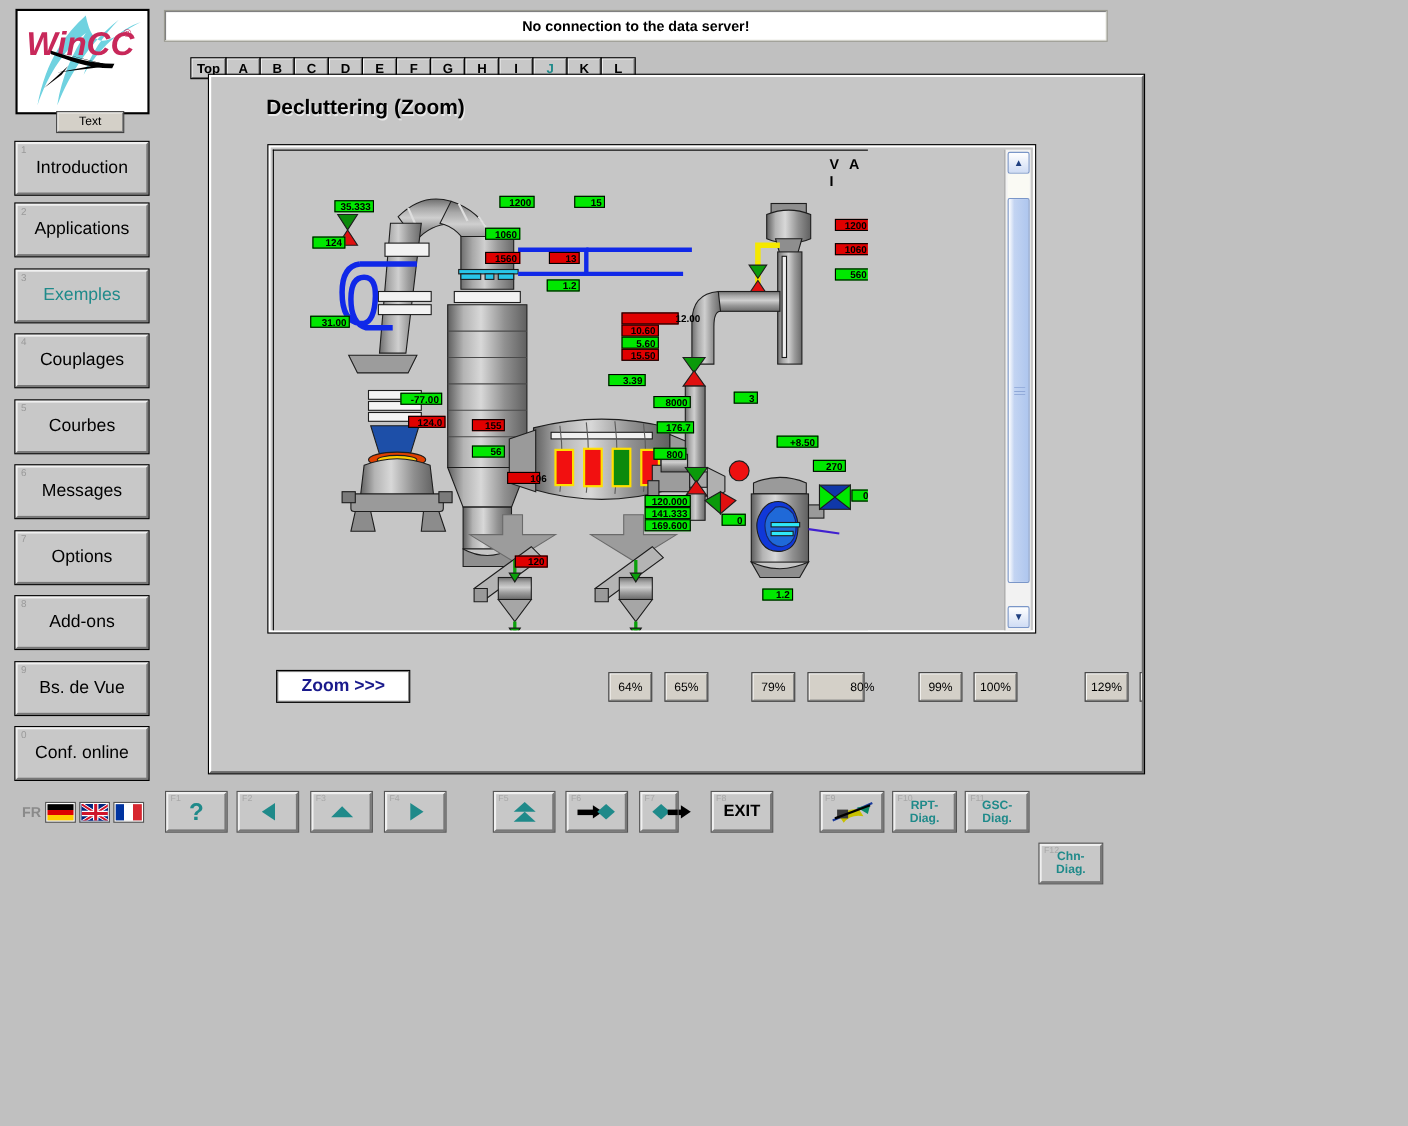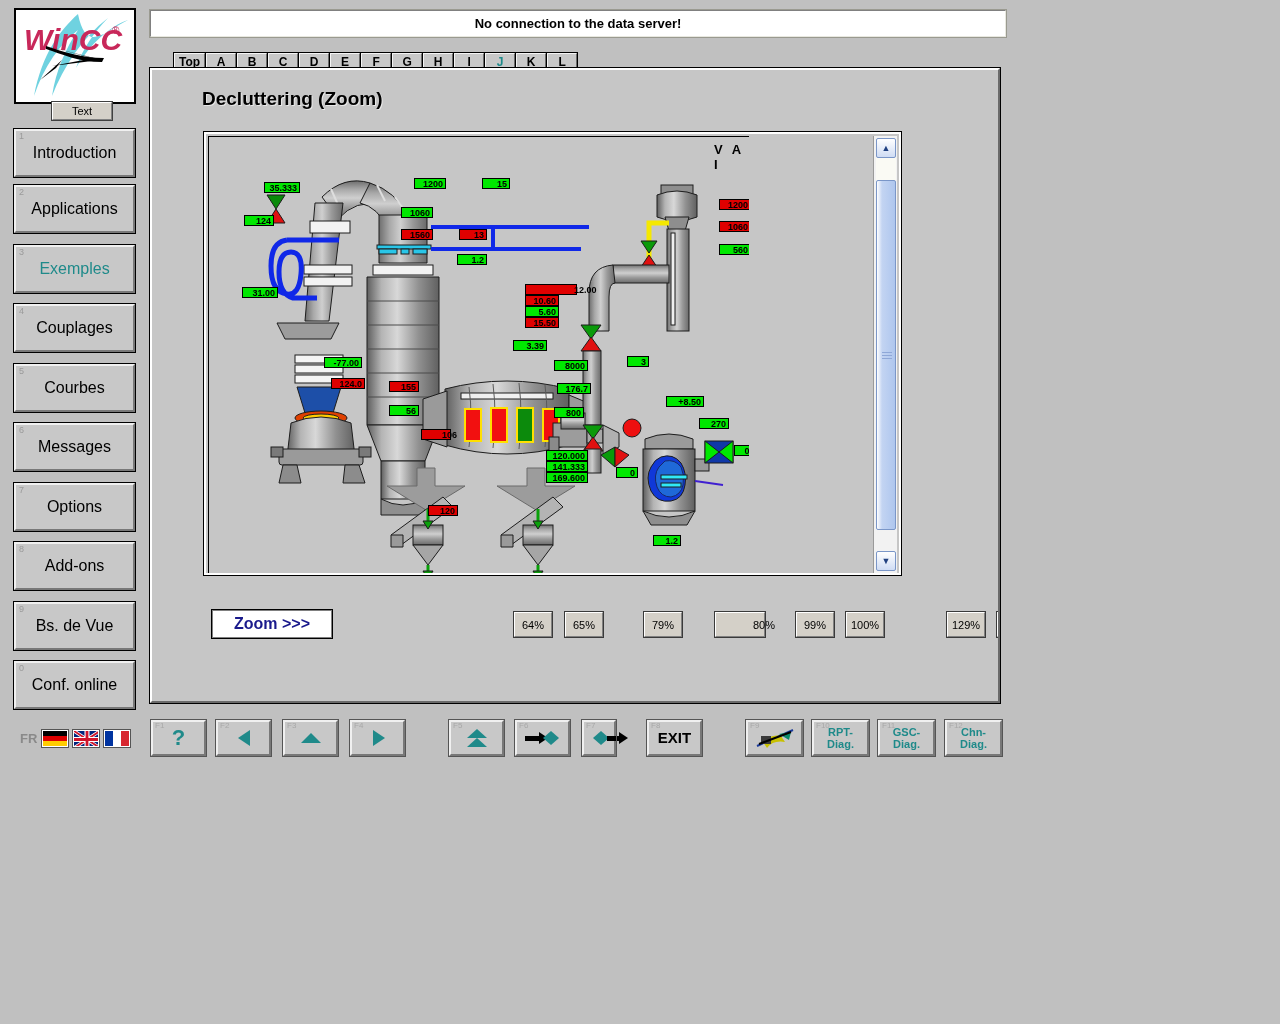--- a/index.html
+++ b/index.html
@@ -115,20 +115,21 @@
       radial-gradient(ellipse 8px 6px at 58% 24%, rgba(255,255,255,.42), transparent 60%),
       radial-gradient(ellipse 6px 5px at 78% 68%, rgba(255,255,255,.48), transparent 60%),
       radial-gradient(ellipse 7px 5px at 88% 12%, rgba(255,255,255,.40), transparent 60%),
       radial-gradient(ellipse 6px 4px at 20% 82%, rgba(255,255,255,.42), transparent 60%),
       radial-gradient(ellipse 5px 4px at 46% 90%, rgba(120,120,120,.22), transparent 60%),
       radial-gradient(ellipse 6px 5px at 68% 44%, rgba(120,120,120,.20), transparent 60%),
       radial-gradient(ellipse 5px 4px at 8%  60%, rgba(120,120,120,.20), transparent 60%),
       radial-gradient(ellipse 6px 4px at 92% 84%, rgba(120,120,120,.18), transparent 60%);
     background-size: 47px 39px, 53px 41px, 61px 43px, 43px 37px, 59px 47px,
                      49px 41px, 55px 39px, 45px 43px, 57px 37px, 51px 45px;
+    margin-left: 40px;
   }
   #page-title {
     position: absolute; left: 50px; top: 18px;
     font-size: 19px; font-weight: bold; color: #000;
     text-shadow: 1px 1px 0 rgba(255,255,255,.6);
   }
 
   
   #diagram-frame {
     position: absolute; left: 52px; top: 62px;
@@ -589,21 +590,21 @@
       <div class="sb-btn" id="sb-down">▼</div>
     </div>
   </div>
 
   <div id="zoom-label-btn">Zoom &gt;&gt;&gt;</div>
 
   <div id="zoom-levels">
       <div class="zoom-btn" style="left: 362px;">64%</div>
       <div class="zoom-btn" style="left: 413px;">65%</div>
       <div class="zoom-btn" style="left: 492px;">79%</div>
-      <div class="zoom-btn" style="left: 563px; padding-left: 48px;">80%</div>
+      <div class="zoom-btn" style="left: 543px; padding-left: 48px;">80%</div>
       <div class="zoom-btn" style="left: 644px;">99%</div>
       <div class="zoom-btn" style="left: 694px;">100%</div>
       <div class="zoom-btn" style="left: 795px;">129%</div>
       <div class="zoom-btn" style="left: 845px;">130%</div>
     </div>
 </div>
 
 <div id="fkey-bar">
     <div class="fkey" style="left: 151px; width: 55px;">
       <span class="fidx">F1</span>
@@ -679,17 +680,17 @@
       </span>
     </div>
     <div class="fkey" style="left: 812px; width: 57px;">
       <span class="fidx">F10</span>
       <span class="flabel">RPT-<br>Diag.</span>
     </div>
     <div class="fkey" style="left: 878px; width: 57px;">
       <span class="fidx">F11</span>
       <span class="flabel">GSC-<br>Diag.</span>
     </div>
-    <div class="fkey" style="left: 945px; width: 57px;">
+    <div class="fkey" style="left: 945px; width: 57px; margin-top: 47px;">
       <span class="fidx">F12</span>
       <span class="flabel">Chn-<br>Diag.</span>
     </div>
   </div>
 
 </body></html>

